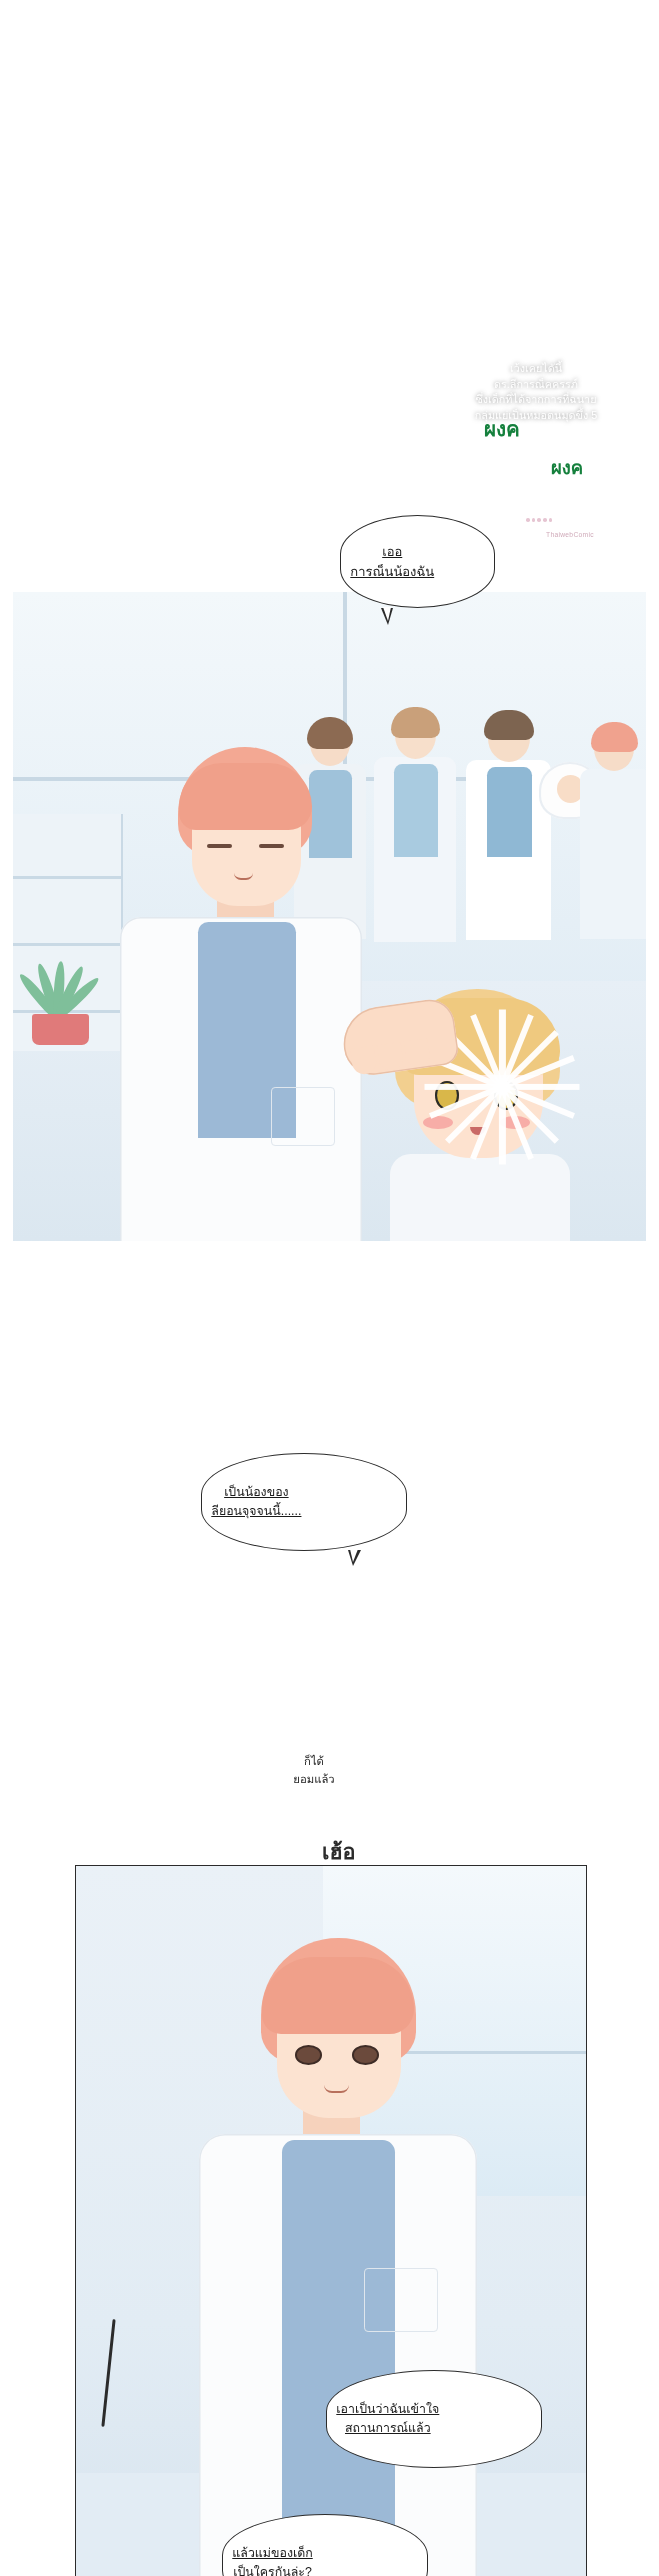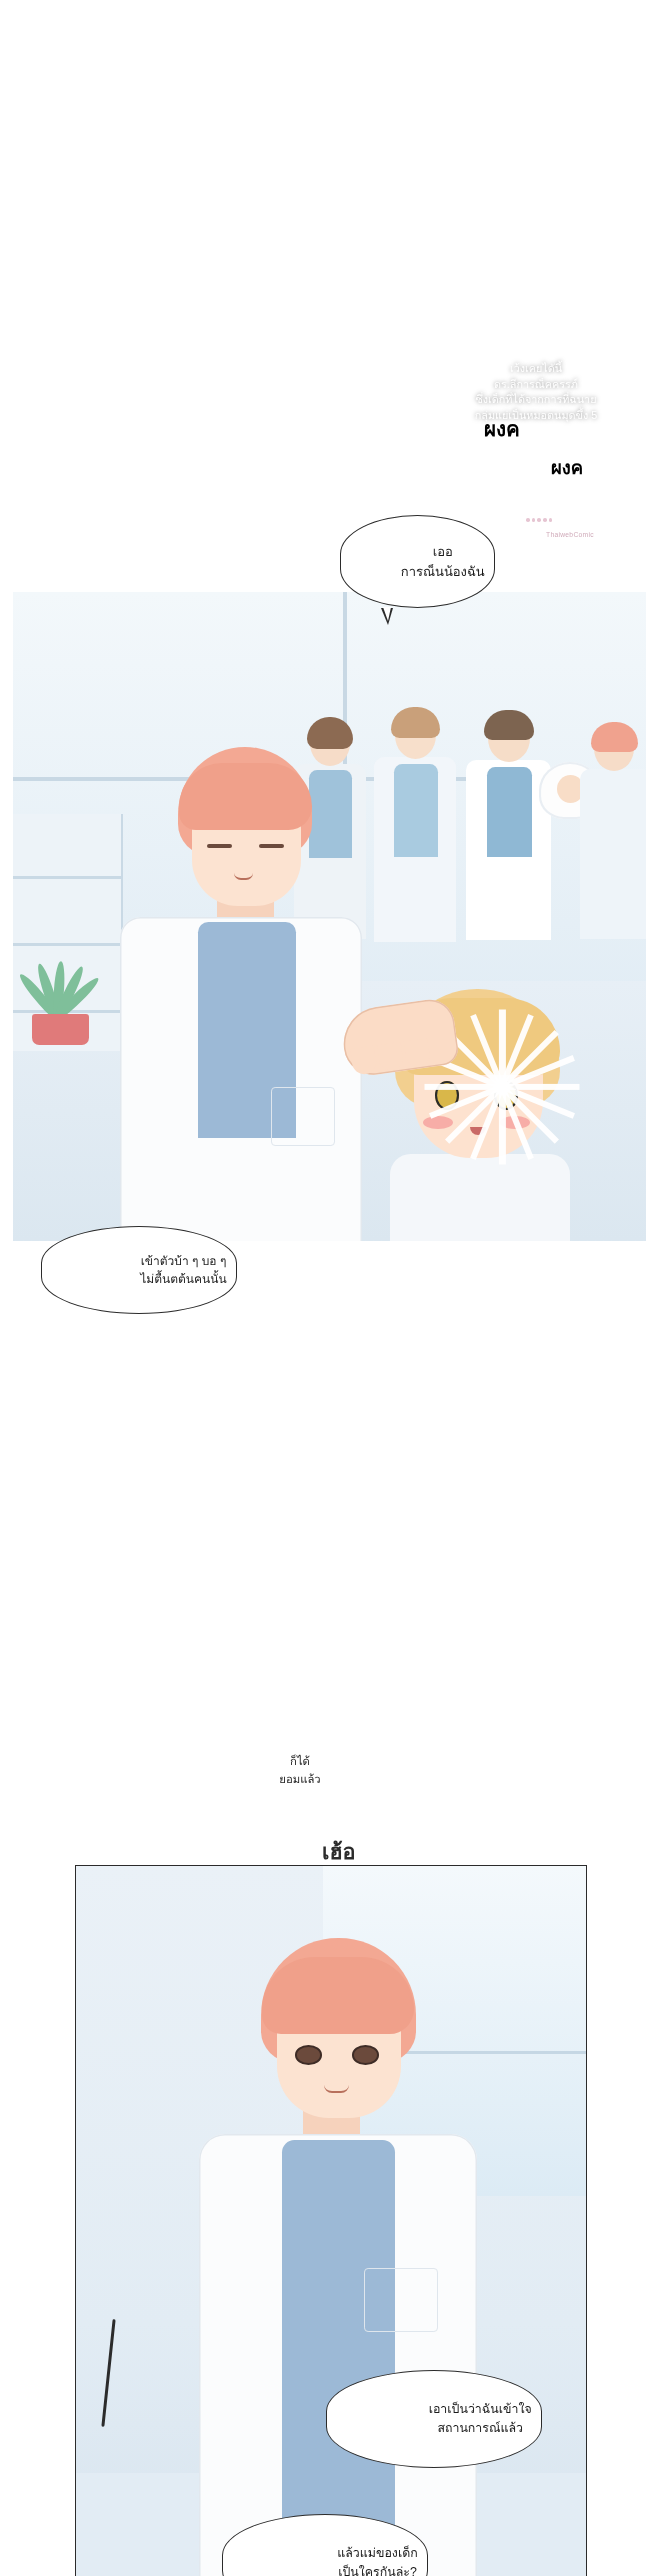--- a/index.html
+++ b/index.html
@@ -20,27 +20,28 @@
   }
 
   
   .bubble {
     position: absolute;
     background: #ffffff;
     border: 1.5px solid #2b2b2b;
     border-radius: 50% / 42%;
     display: flex;
     align-items: center;
-    justify-content: flex-end;
+    justify-content: flex-start;
     text-align: center;
     color: #1a1a1a;
     line-height: 1.5;
     box-sizing: border-box;
     padding: 7.2px 9.3px;
     z-index: 40;
+    text-decoration: underline;
   }
   .bubble .tail {
     position: absolute;
     width: 0; height: 0;
   }
 
   
   .tail-down-outer {
     bottom: -17.5px; left: 26%;
     border-left: 7.2px solid transparent;
@@ -216,21 +217,21 @@
     font-size: 10.8px;
     line-height: 1.45;
     text-align: center;
     text-shadow: 0 0 4.1px rgba(0,0,0,.5);
     z-index: 45;
   }
   #caption-1 { left: 428px; top: 361px; width: 216px; }
 
   
   .sfx {
-    position:absolute; color:#000000; font-weight: bold;
+    position:absolute; color:#15803d; font-weight: bold;
     z-index: 60;
   }
   #sfx-1 { left: 484px; top: 412px; font-size: 20.6px; }
   #sfx-2 { left: 551px; top: 453px; font-size: 18.5px; }
   #sfx-3 { left: 322px; top: 1834px; font-size: 21.6px; color:#2b2b2b; }
 
   
   .watermark {
     position:absolute; left: 546px; top: 531px;
     font-size: 6.7px; color:#cfa9b8; letter-spacing:0.3px;
@@ -386,29 +387,31 @@
   </div>
 
   <div class="sfx" id="sfx-1">ผงค</div>
   <div class="sfx" id="sfx-2">ผงค</div>
 
   <div class="wm-dots">
     <span></span><span></span><span></span><span></span><span></span>
   </div>
   <div class="watermark">ThaiwebComic</div>
 
-  <div class="bubble" id="bubble-2" style="left:41px; top:1226px; width:196px; height:88px; font-size:12px;">
+
+  <div class="bubble" id="bubble-3" style="left:201px; top:1453px; width:206px; height:98px; font-size:12.4px;">
     <span>
-      <span>เข้าตัวบ้า ๆ บอ ๆ</span><br>
-      <span>ไม่ตื้นตต้นคนนั้น</span>
+      <span>เป็นน้องของ</span><br>
+      <span>ลียอนจุจจนนี้......</span>
     </span>
-  </div>
-
-
-  <div class="thought-small" style="left:259px; top:1752px; text-align:center; width:82px;">
+    <i class="tail tail-left-outer"></i>
+    <i class="tail tail-left-inner"></i>
+  </div>
+
+  <div class="thought-small" style="left:273px; top:1752px; text-align:center; width:82px;">
     <div>ก็ได้</div>
     <div>ยอมแล้ว</div>
   </div>
 
 
   <div class="panel" id="panel-2">
     <div class="win"></div>
     <div class="counter"></div>
     <div class="fig doc2">
       <div class="hair-back"></div>

